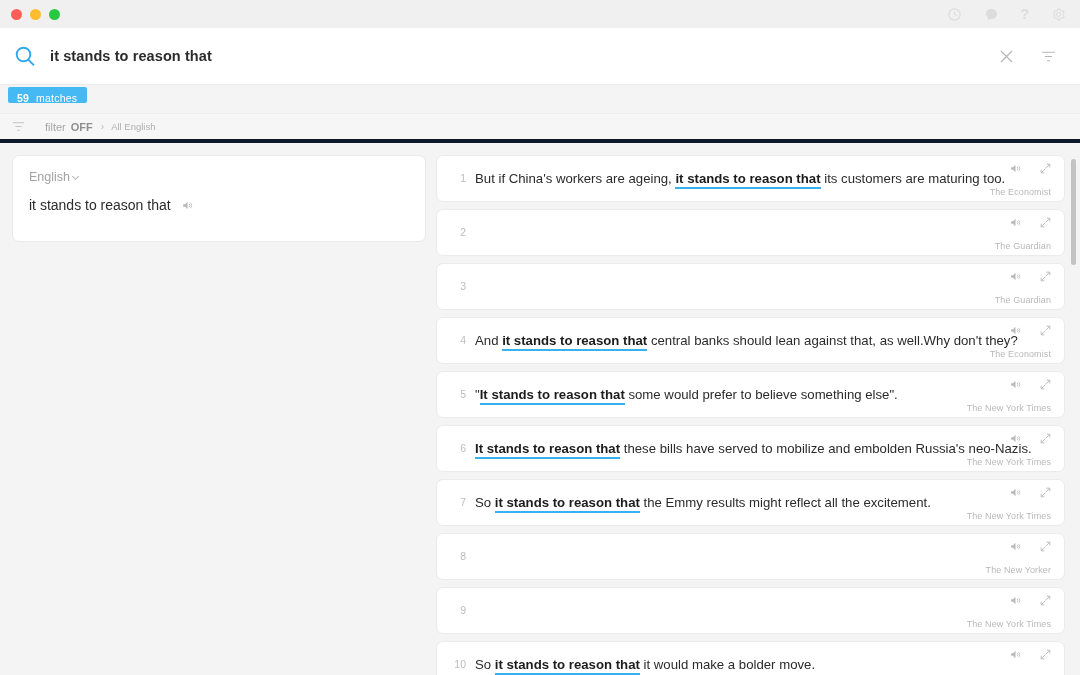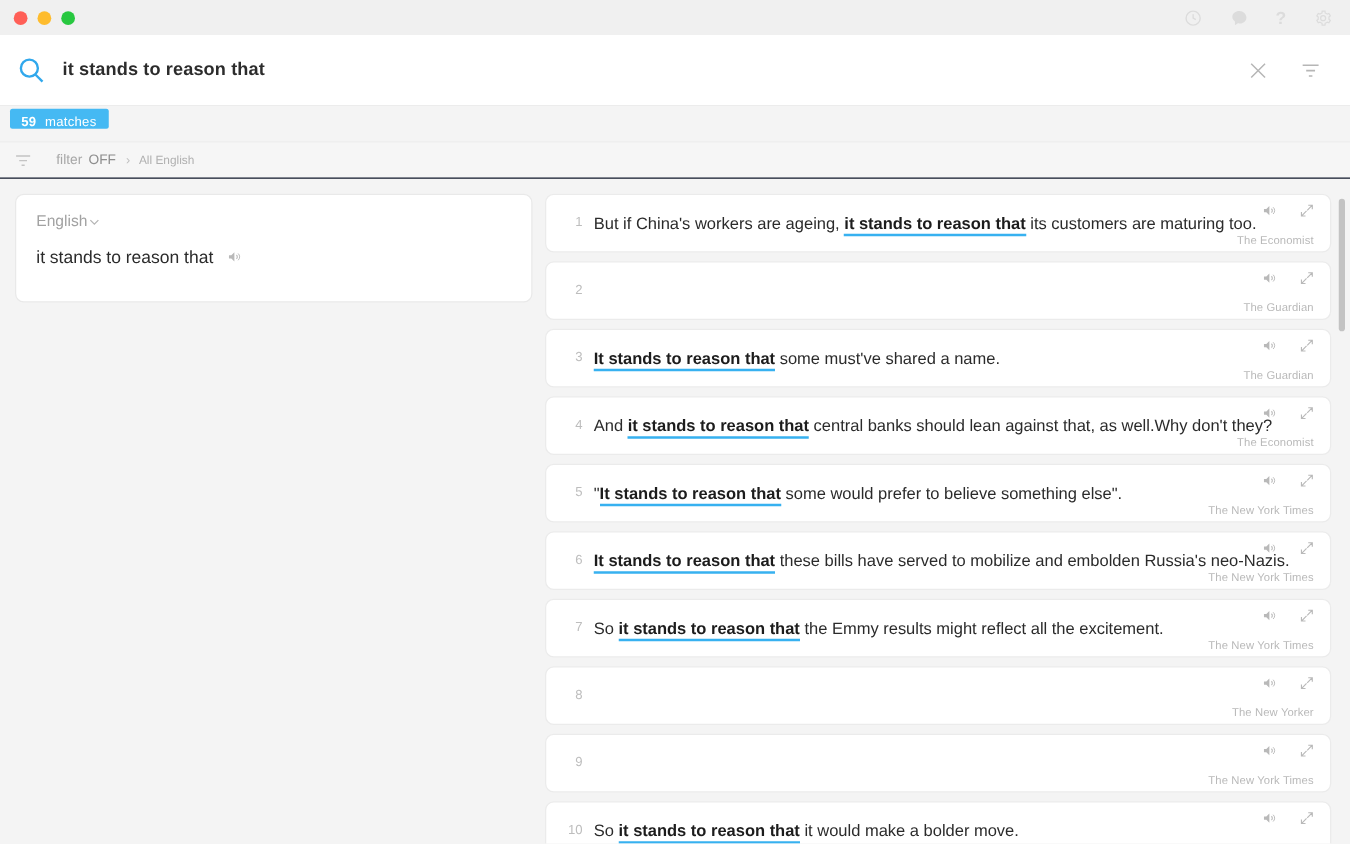--- a/index.html
+++ b/index.html
@@ -59,28 +59,28 @@
     font-size: 10.5px; letter-spacing: .2px;
   }
   .matches-badge .count { font-weight: 700; margin-right: 7px; }
   .matches-badge .word { font-weight: 400; }
 
   
   .filterbar {
     height: 30px; min-height: 30px;
     background: #f6f6f6;
     border-top: 1px solid #ededed;
-    border-bottom: 1px solid #0f172a;
+    border-bottom: 4px solid #0f172a;
     display: flex; align-items: center;
     padding-left: 10px;
     gap: 0;
   }
   .filter-glyph { width: 16px; height: 16px; color:#c4c4c4; display:flex; align-items:center; justify-content:center; margin-right: 19px; }
   .filter-label { font-size: 11px; color: #a7a7a7; }
-  .filter-state { font-size: 11px; color: #8e8e8e; font-weight: 400; margin-left: 5px; }
+  .filter-state { font-size: 11px; color: #8e8e8e; font-weight: 700; margin-left: 5px; }
   .filter-chev { font-size: 10px; color: #c0c0c0; margin: 0 7px 0 8px; }
   .filter-source { font-size: 9.5px; color: #b0b0b0; }
 
   
   .content { flex: 1 1 auto; display: flex; padding: 12px 0 0 0; overflow: hidden; position: relative; }
 
   
   .left-pane { width: 426px; flex: 0 0 426px; padding: 0 0 0 12px; }
   .source-card {
     background: #ffffff; border: 1px solid #e9e9e9; border-radius: 7px;
@@ -260,21 +260,20 @@
               <span class="r-act">
                 <svg width="13" height="13" viewBox="0 0 24 24" fill="none" stroke="currentColor" stroke-width="1.7">
                   <path d="M14 4h6v6M20 4l-7.5 7.5M10 20H4v-6M4 20l7.5-7.5"></path>
                 </svg>
               </span>
             </span>
             <span class="r-source">The Guardian</span>
           </div>
           <div class="result-card">
             <span class="r-index">3</span>
-            <span class="r-sentence"><span></span><span class="hl">It stands to reason that</span><span> some must've shared a name.</span></span>
             <span class="r-actions">
               <span class="r-act">
                 <svg width="13" height="13" viewBox="0 0 24 24" fill="currentColor">
                   <path d="M4 9.5v5h3.5L12 19V5L7.5 9.5H4z"></path>
                   <path d="M15 9.2a3.6 3.6 0 010 5.6" fill="none" stroke="currentColor" stroke-width="1.6"></path>
                   <path d="M17.5 7a6.6 6.6 0 010 10" fill="none" stroke="currentColor" stroke-width="1.4"></path>
                 </svg>
               </span>
               <span class="r-act">
                 <svg width="13" height="13" viewBox="0 0 24 24" fill="none" stroke="currentColor" stroke-width="1.7">

